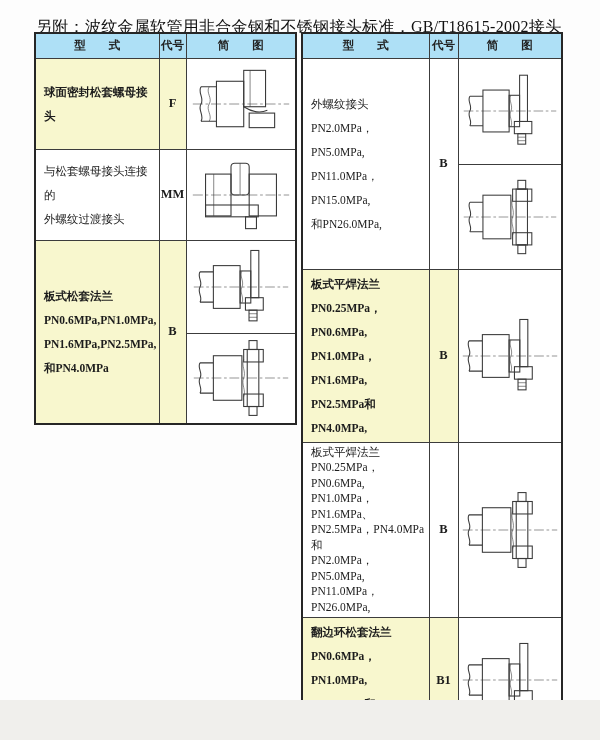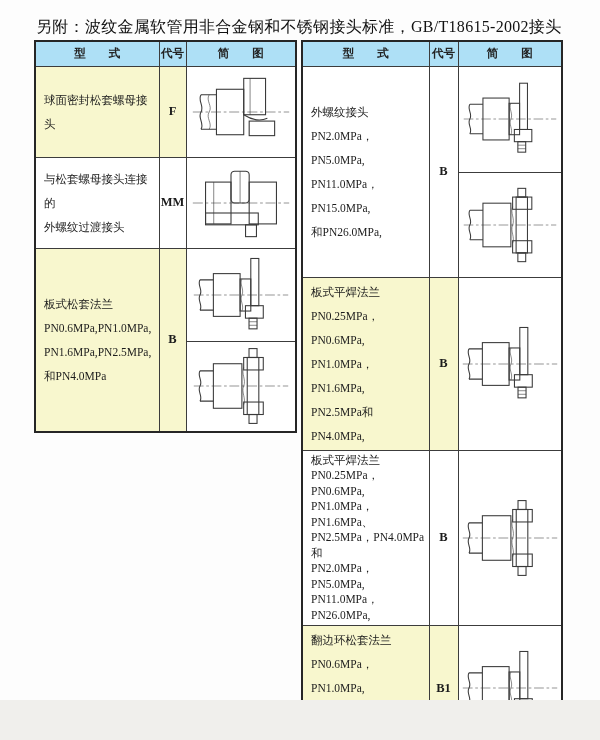--- a/index.html
+++ b/index.html
@@ -5,40 +5,40 @@
   html,body{margin:0;padding:0;}
   body{
     width:600px;height:740px;position:relative;background:#fdfdfd;
     font-family:"Liberation Serif","DejaVu Serif",serif;color:#1b1b1b;
   }
   .page-title{
     position:absolute;left:36px;top:17px;width:540px;
     font-size:16px;font-weight:normal;letter-spacing:.3px;color:#111;
   }
   table.ftable{
-    position:absolute;top:40px;border-collapse:collapse;table-layout:fixed;
+    position:absolute;top:32px;border-collapse:collapse;table-layout:fixed;
     border:2px solid #262626;background:#fff;
   }
   #left-table{left:34px;width:263px;}
   #right-table{left:301px;width:262px;}
   .ftable th,.ftable td{border:1px solid #3c3c3c;padding:0;overflow:hidden;}
   .ftable th{
     background:var(--header-bg,#aee0f6);
     font-size:11.5px;font-weight:bold;color:#222;text-align:center;
   }
   td.type{
     font-size:11.5px;line-height:24px;padding:2px 3px 2px 8px;
     white-space:pre-line;vertical-align:middle;text-align:left;color:#1c1c1c;
   }
   td.type.tight{line-height:15.5px;}
   td.code{
     text-align:center;vertical-align:middle;
     font-size:12.5px;font-weight:bold;color:#1c1c1c;
   }
-  tr.hl td.type,tr.hl td.code{background:var(--hl-bg,#f8f7ce);}
+  tr.hl td.type,tr.hl td.code{background:var(--hl-bg,#f8f7ce);font-weight:bold;}
   td.dia{background:#fff;text-align:center;vertical-align:middle;padding:0;}
   td.dia svg{display:block;margin:0 auto;}
   .half{display:flex;align-items:center;justify-content:center;border-bottom:1px solid #3c3c3c;}
   .half.last{border-bottom:none;}
   
   .ln{stroke:#3a3a3a;stroke-width:1.2;fill:none;}
   .lt{stroke:#3a3a3a;stroke-width:.9;fill:none;opacity:.75;}
   .cl{stroke:#555;stroke-width:.7;stroke-dasharray:11 3 3 3;fill:none;}
   .bottom-strip{position:absolute;left:0;top:700px;width:600px;height:40px;background:#f0efec;}
 </style>

